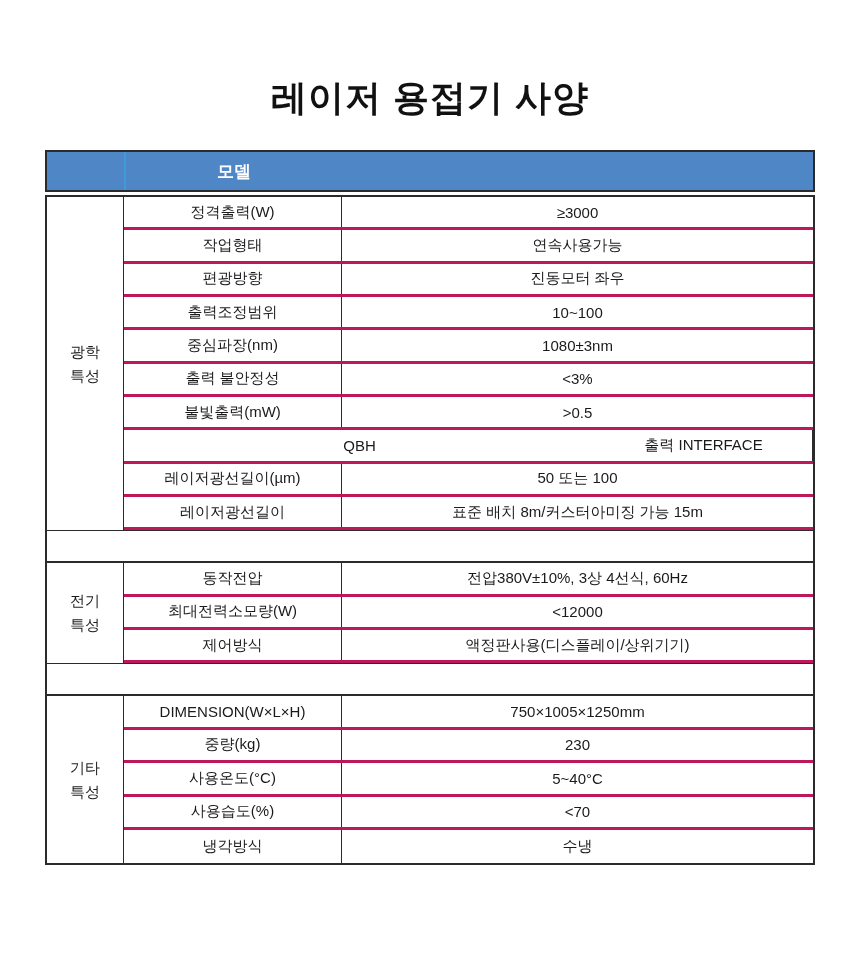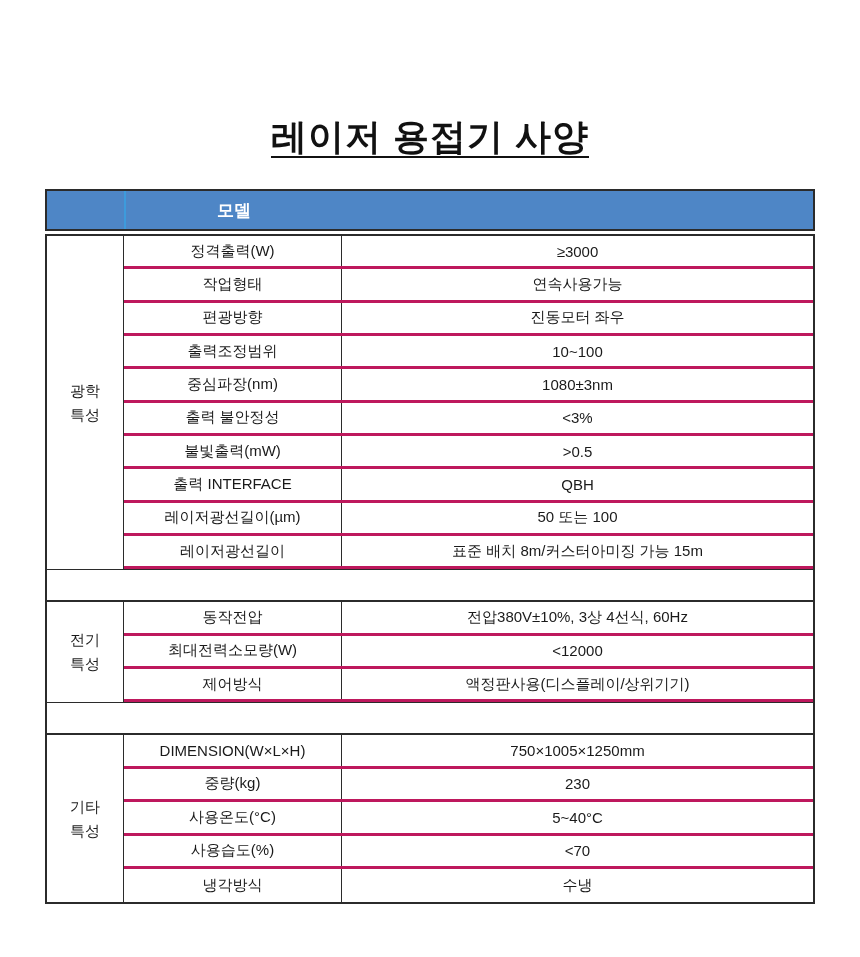--- a/index.html
+++ b/index.html
@@ -16,24 +16,22 @@
     background: #ffffff;
     overflow: hidden;
   }
   .doc-title {
     padding-top: 74px;
     text-align: center;
     font-size: 36px;
     font-weight: bold;
     color: #111111;
     letter-spacing: 1px;
-    text-decoration: underline;
     text-decoration-thickness: 2px;
     text-underline-offset: 7px;
-    margin-top: 39px;
   }
   .spec-table {
     margin: 27px auto 14px 45px;
     width: 770px;
   }
   
   .thead {
     display: flex;
     height: 42px;
     background: #4E86C6;
@@ -144,22 +142,22 @@
           </div>
           <div class="spec-row">
             <div class="cell label-cell">출력 불안정성</div>
             <div class="cell value-cell">&lt;3%</div>
           </div>
           <div class="spec-row">
             <div class="cell label-cell">불빛출력(mW)</div>
             <div class="cell value-cell">&gt;0.5</div>
           </div>
           <div class="spec-row">
+            <div class="cell value-cell">QBH</div>
             <div class="cell label-cell">출력 INTERFACE</div>
-            <div class="cell value-cell">QBH</div>
           </div>
           <div class="spec-row">
             <div class="cell label-cell">레이저광선길이(µm)</div>
             <div class="cell value-cell">50 또는 100</div>
           </div>
           <div class="spec-row">
             <div class="cell label-cell">레이저광선길이</div>
             <div class="cell value-cell">표준 배치 8m/커스터아미징 가능 15m</div>
           </div>
         </div>

